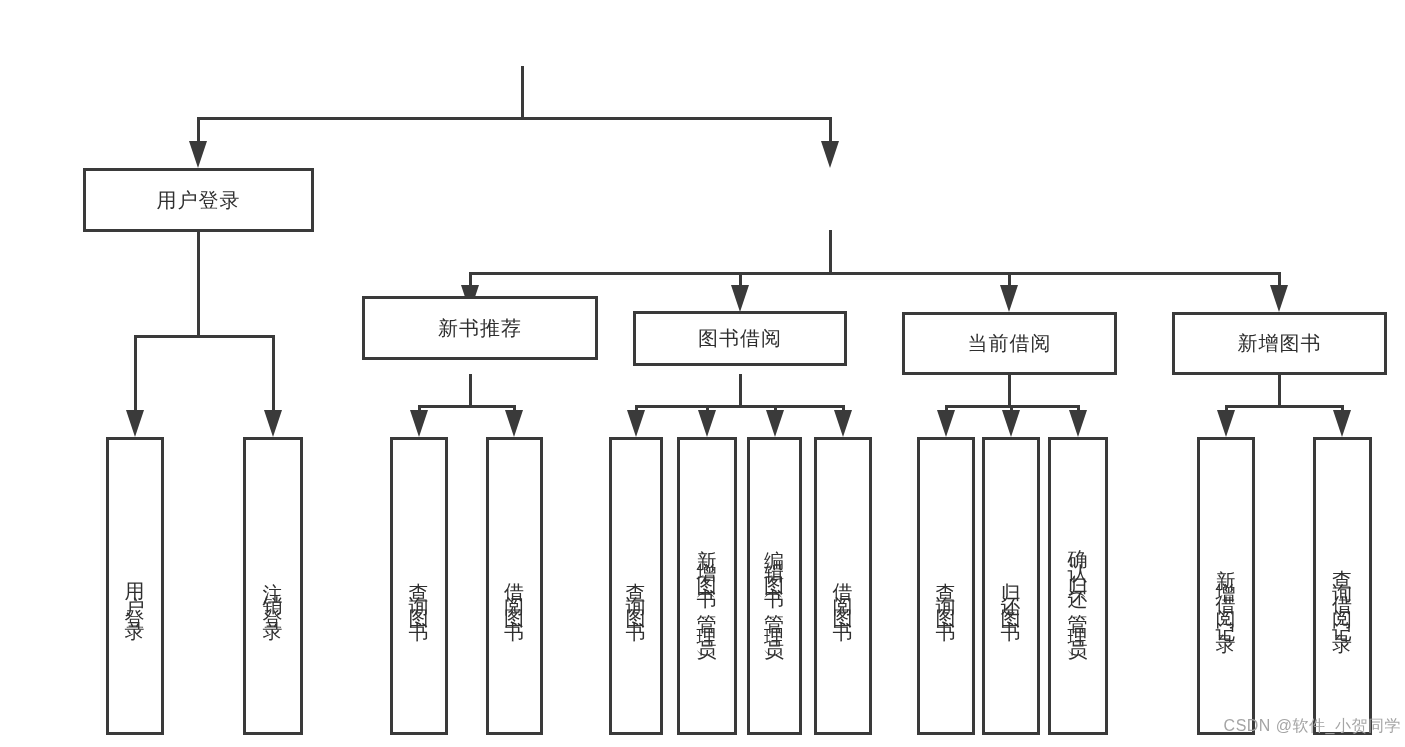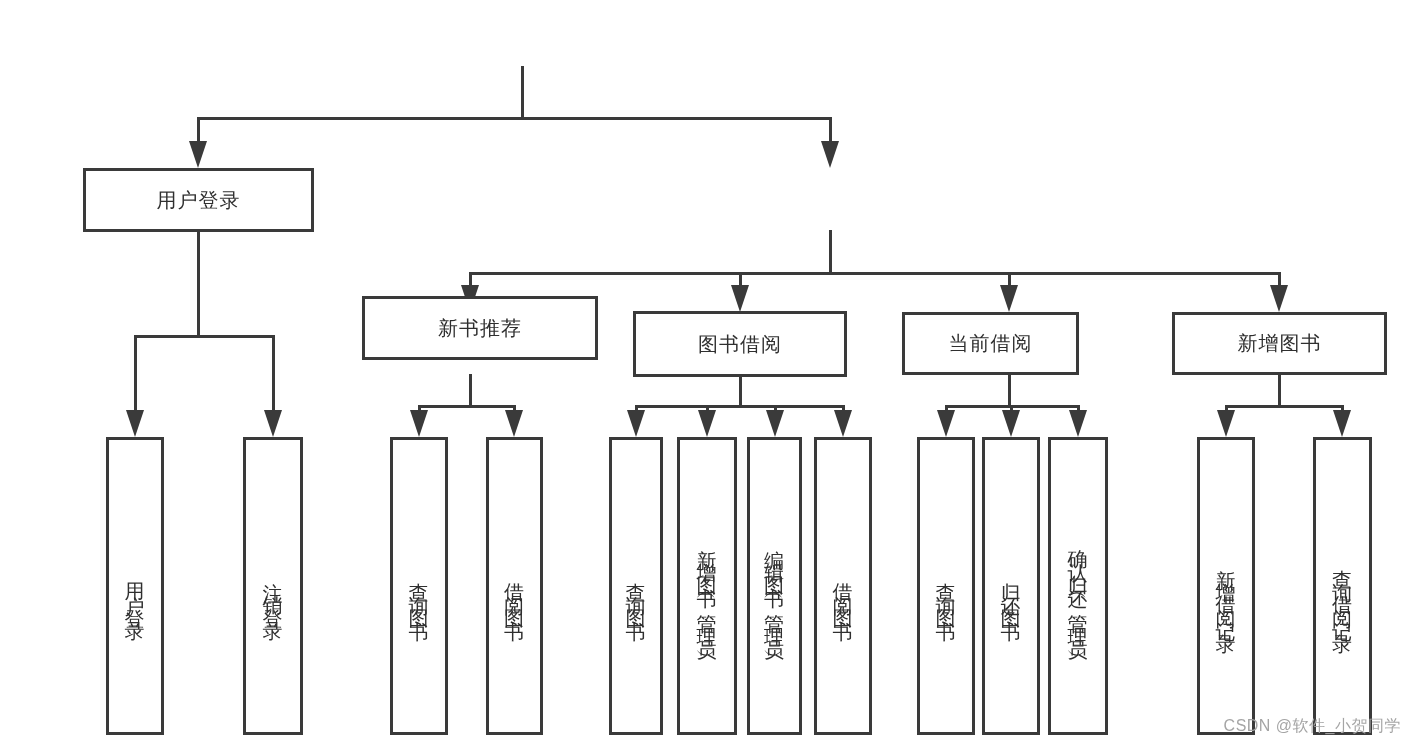--- a/index.html
+++ b/index.html
@@ -86,24 +86,24 @@
   <div class="vline" style="left:739px;top:272px;height:16px;"></div>
   <div class="arrow" style="left:731px;top:285px;"></div>
   <div class="vline" style="left:1008px;top:272px;height:16px;"></div>
   <div class="arrow" style="left:1000px;top:285px;"></div>
   <div class="vline" style="left:1278px;top:272px;height:16px;"></div>
   <div class="arrow" style="left:1270px;top:285px;"></div>
 
   <div class="node" style="left:362px;top:296px;width:236px;height:64px;">
     <span>新书推荐</span>
   </div>
-  <div class="node" style="left:633px;top:311px;width:214px;height:66px;">
+  <div class="node" style="left:633px;top:311px;width:214px;height:55px;">
     <span>图书借阅</span>
   </div>
-  <div class="node" style="left:902px;top:312px;width:177px;height:63px;">
+  <div class="node" style="left:902px;top:312px;width:215px;height:63px;">
     <span>当前借阅</span>
   </div>
   <div class="node" style="left:1172px;top:312px;width:215px;height:63px;">
     <span>新增图书</span>
   </div>
 
   <div class="vline" style="left:469px;top:374px;height:33px;"></div>
   <div class="hline" style="left:418px;top:405px;width:97px;"></div>
   <div class="vline" style="left:418px;top:405px;height:9px;"></div>
   <div class="arrow" style="left:410px;top:410px;"></div>

